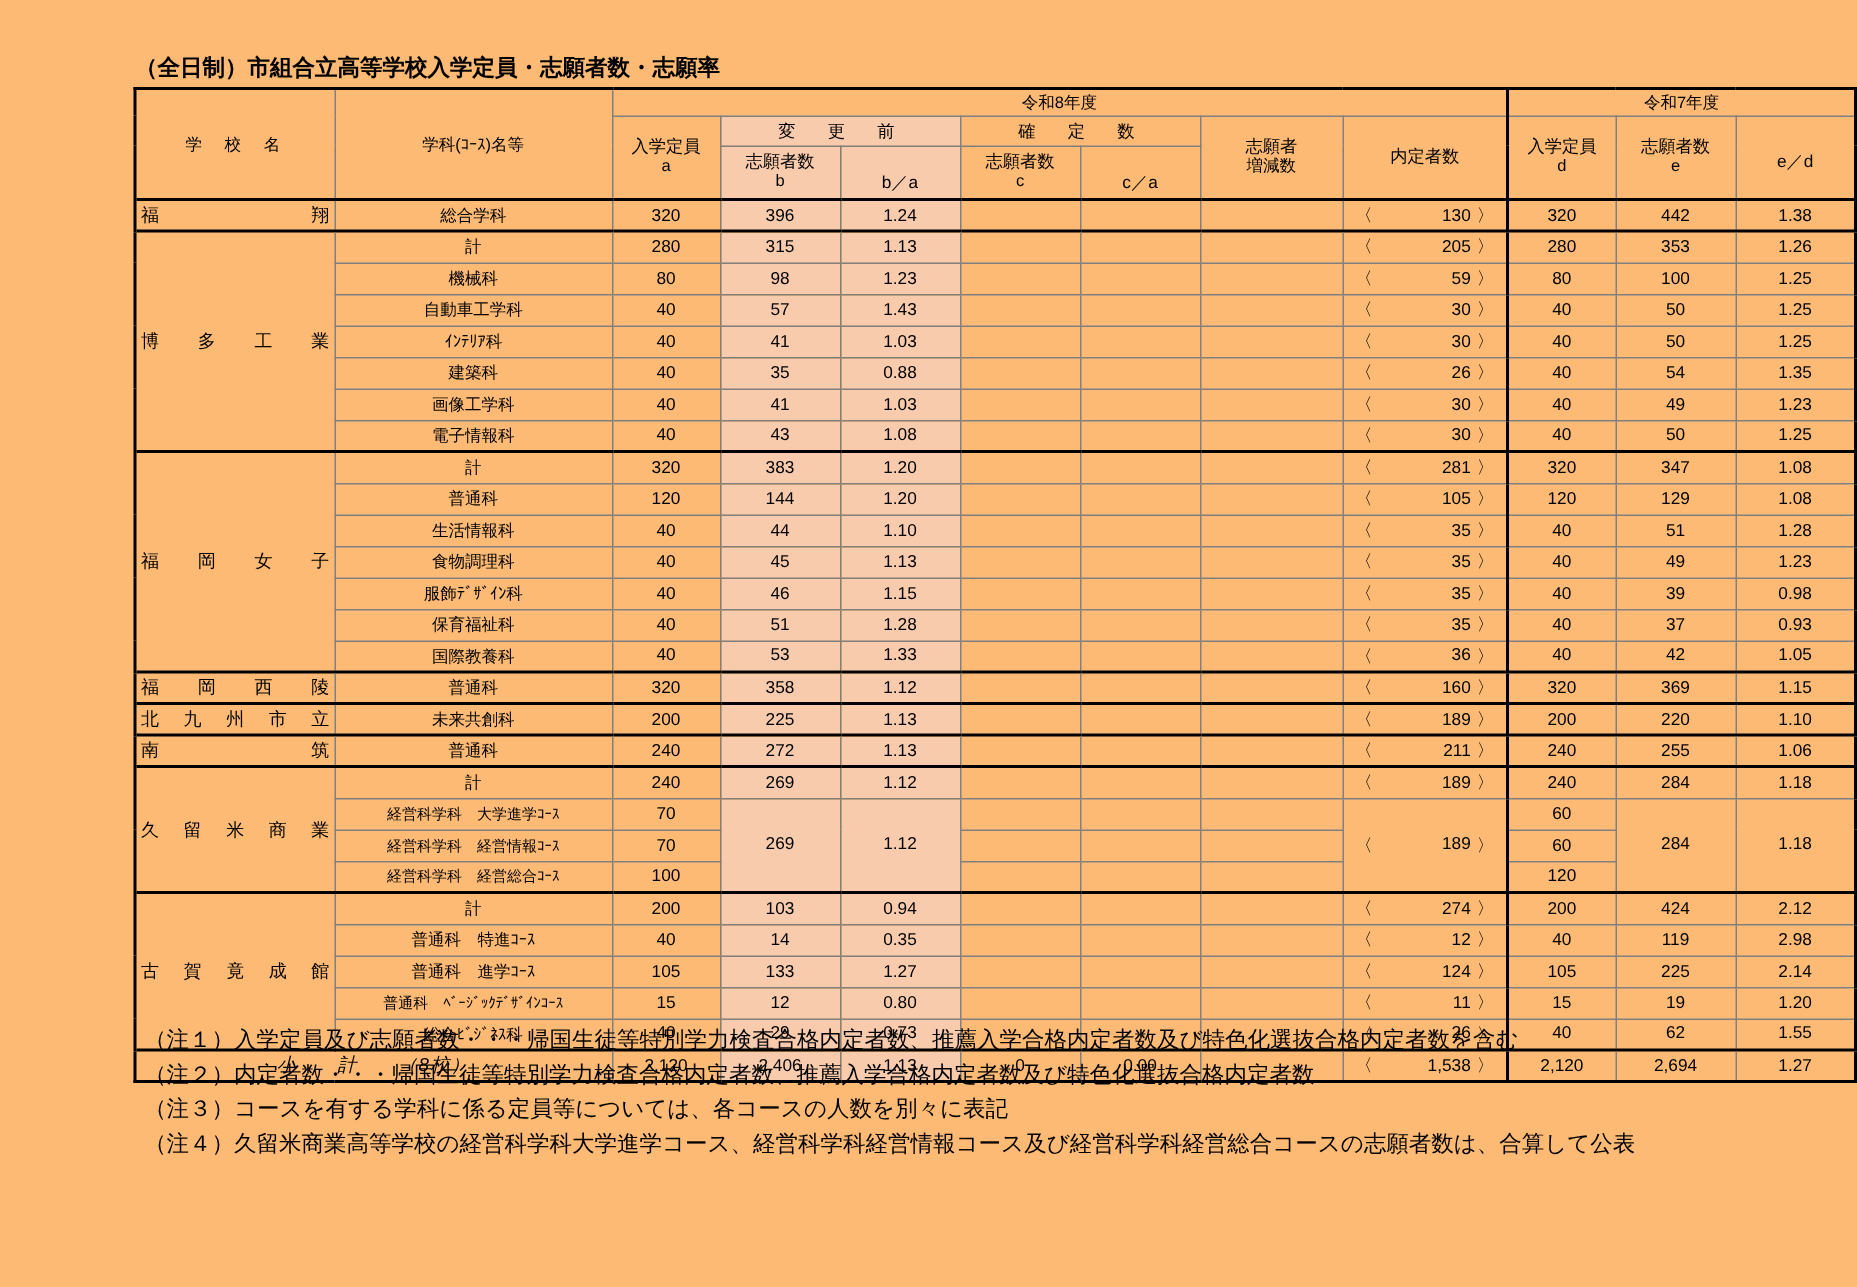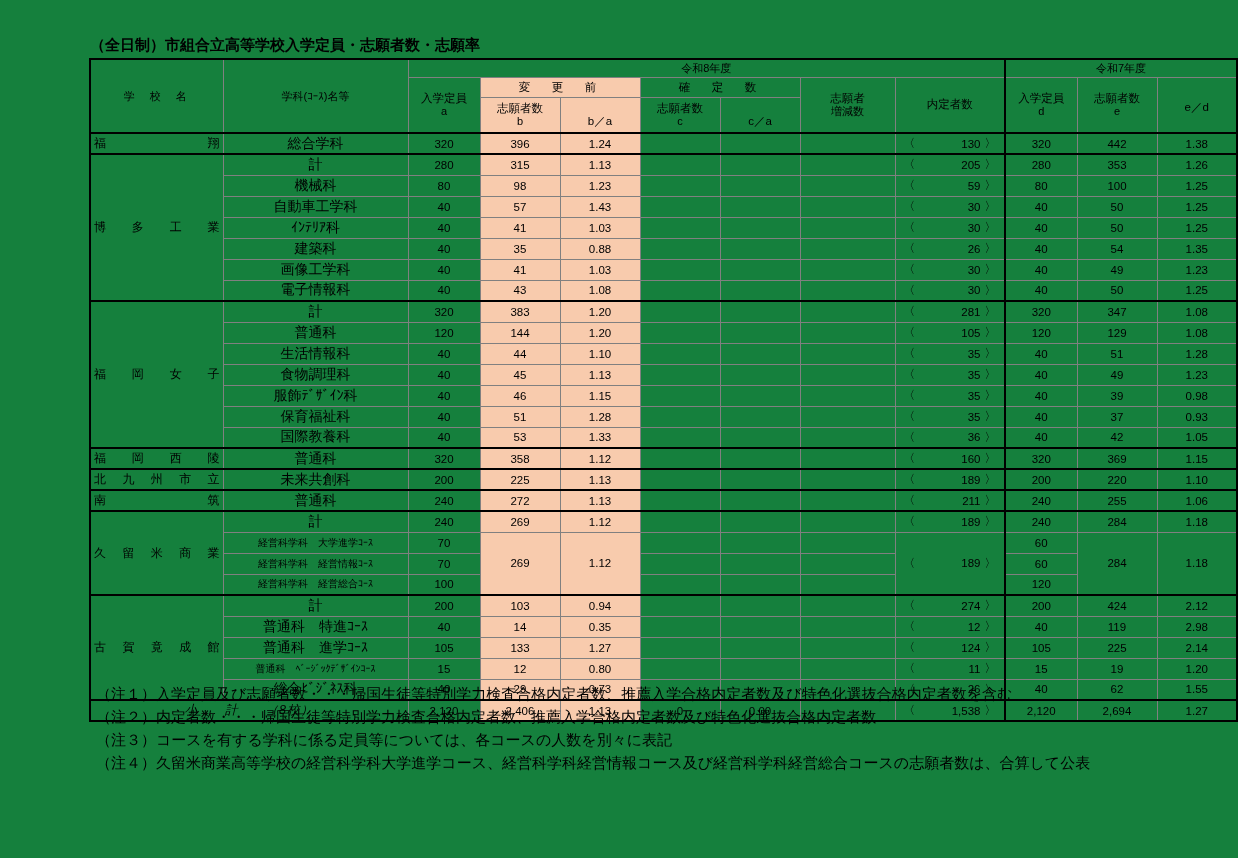--- a/index.html
+++ b/index.html
@@ -5,21 +5,21 @@
   * { box-sizing: border-box; }
   html, body {
     margin: 0; padding: 0;
     width: 1238px; height: 858px;
     background: #ffffff;
     font-family: "Liberation Sans", "DejaVu Sans", sans-serif;
   }
   #page {
     position: relative;
     width: 1238px; height: 858px;
-    background: #15803d;
+    background: #fdba74;
     overflow: hidden;
   }
   #title {
     position: absolute;
     left: 90px; top: 36px;
     font-size: 15px;
     font-weight: bold;
     letter-spacing: 0px;
     color: #000;
     white-space: nowrap;
@@ -44,21 +44,21 @@
   }
   
   .bt { border-top: 2px solid #000 !important; }
   .bb { border-bottom: 2px solid #000 !important; }
   .bl { border-left: 2px solid #000 !important; }
   .br { border-right: 2px solid #000 !important; }
 
   .hl { background: #f8cbad; }
 
   .num { text-align: right; padding-right: 7px; font-size: 11.5px; }
-  .dept { text-align: center; font-size: 14px; }
+  .dept { text-align: center; font-size: 11px; }
   .dept-small { font-size: 10px; }
 
   .school {
     text-align: justify;
     text-align-last: justify;
     vertical-align: top;
     padding: 2px 6px 0 6px;
     font-size: 12px;
     letter-spacing: 0;
   }

